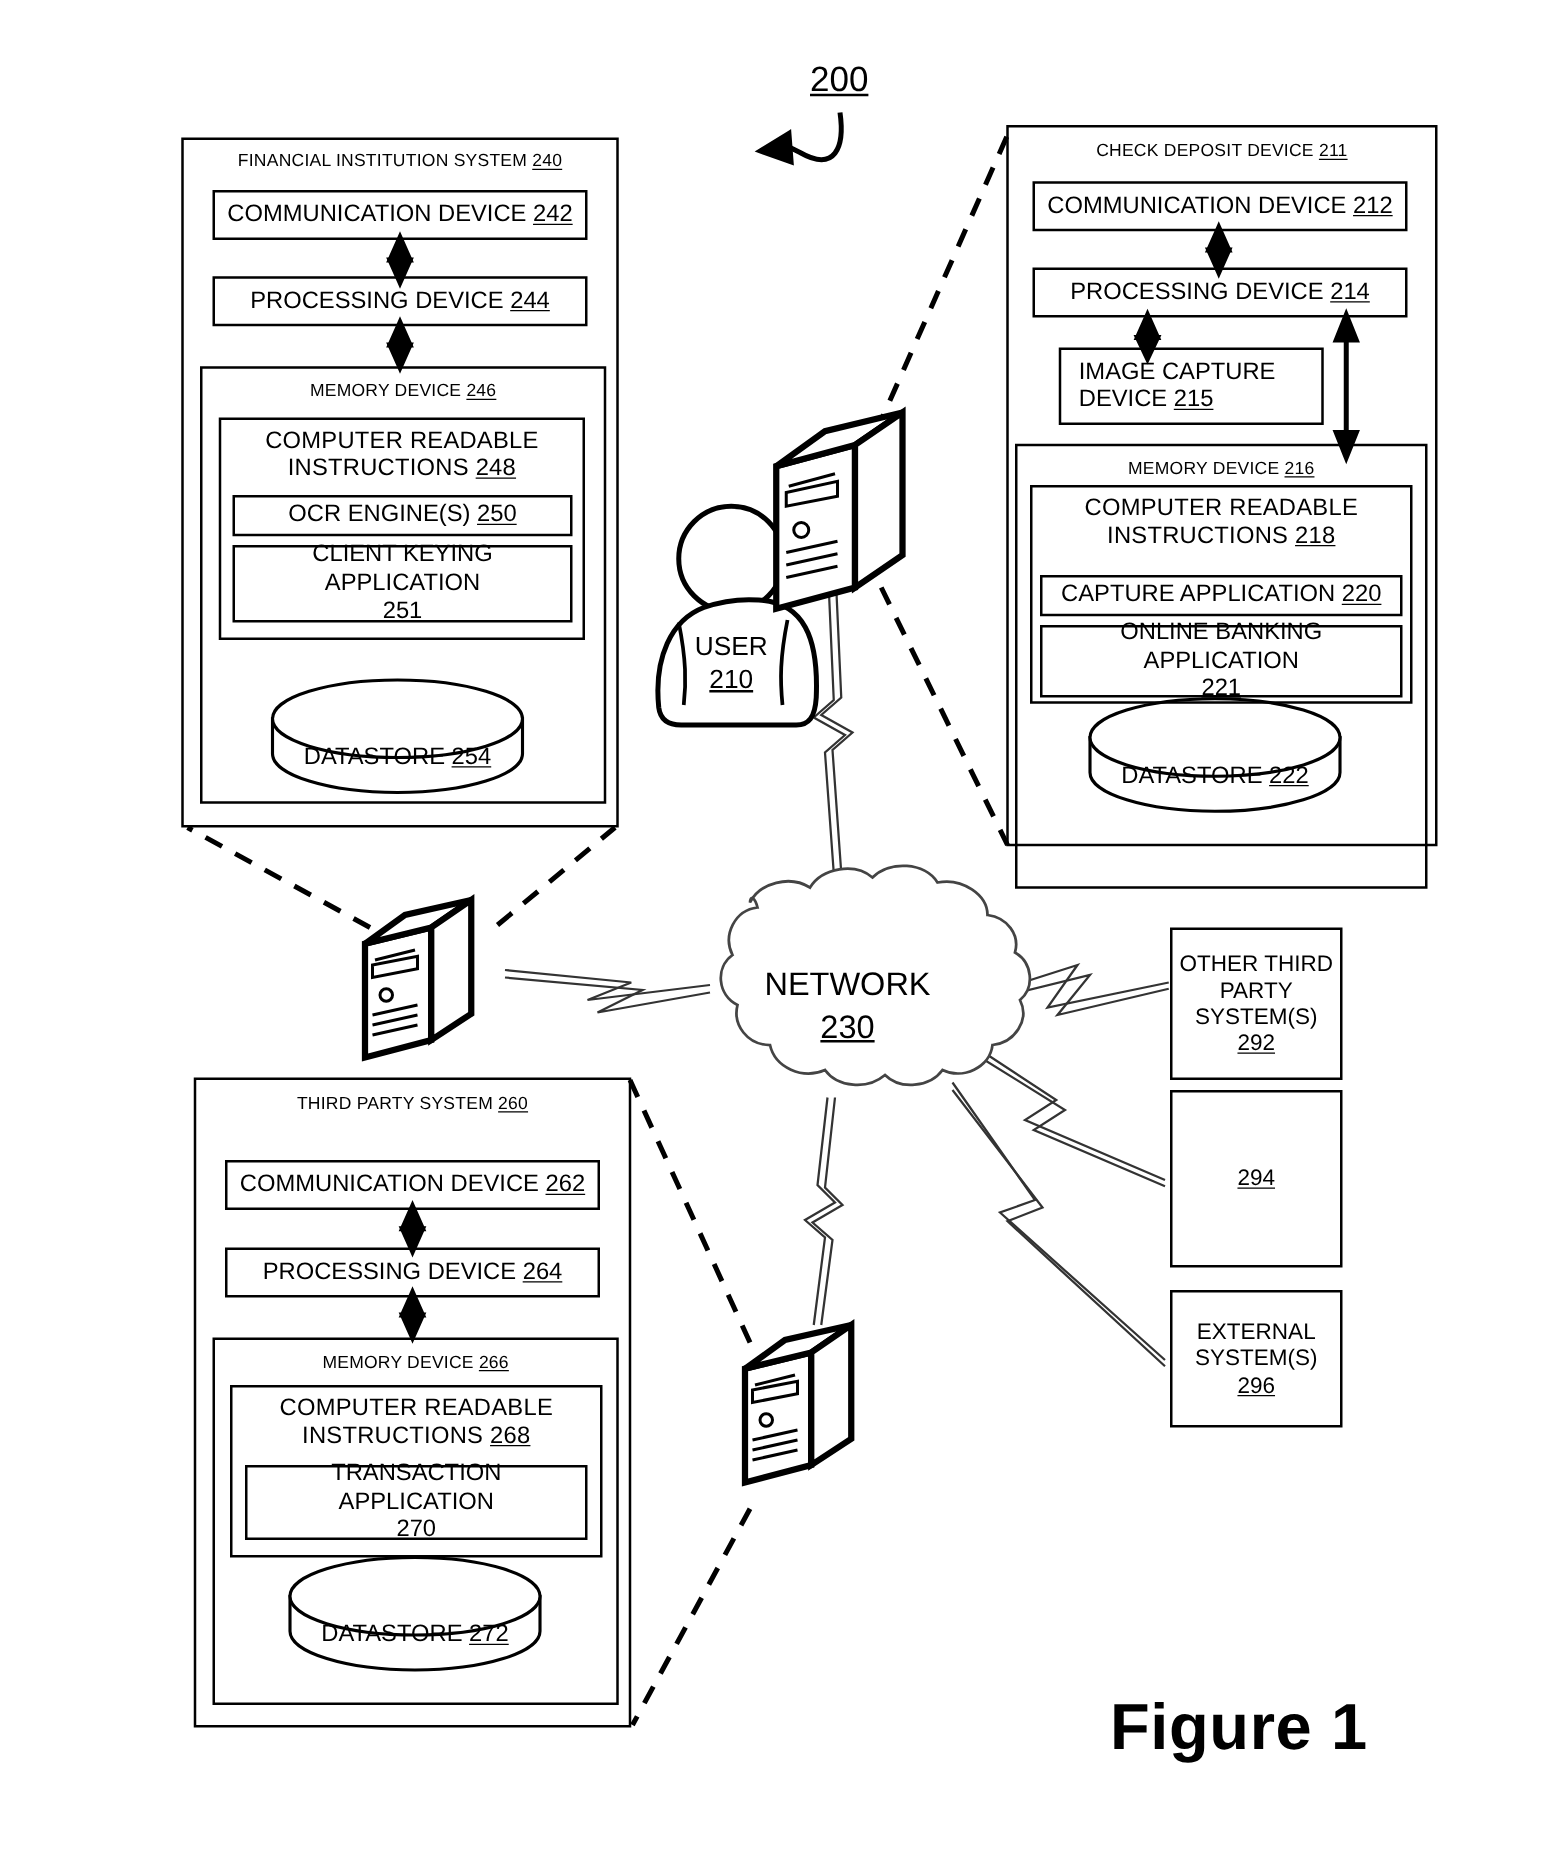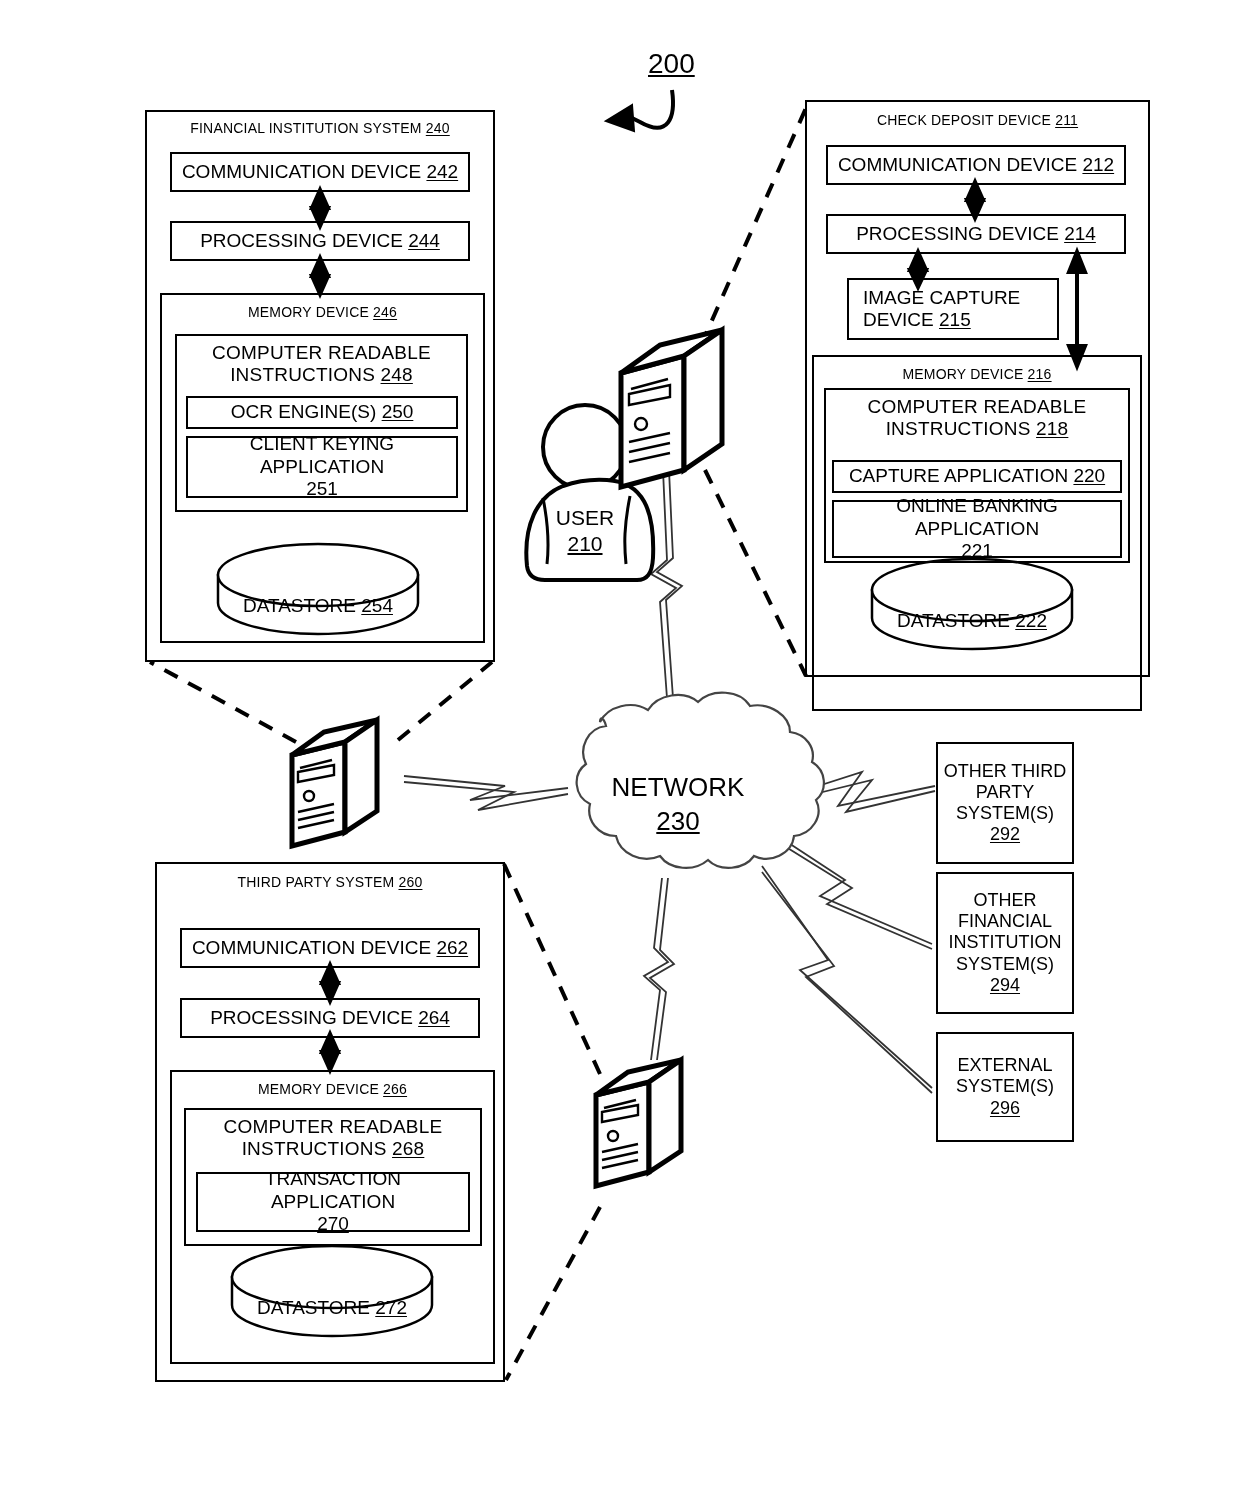--- a/index.html
+++ b/index.html
@@ -447,23 +447,23 @@
     <span>NETWORK</span><br>
     <span class="u">230</span>
   </div>
 
   <div class="lbl small" style="left:936px;top:742px;width:138px;height:122px;flex-direction:column;">
     <span>OTHER THIRD PARTY SYSTEM(S)</span>
     <span class="u">292</span>
   </div>
 
   <div class="lbl small" style="left:936px;top:872px;width:138px;height:142px;flex-direction:column;">
-    <span>OTHER FINANCIAL INSTITUTION SYSTEM(S)</span>
     <span class="u">294</span>
   </div>
 
   <div class="lbl small" style="left:936px;top:1032px;width:138px;height:110px;flex-direction:column;">
     <span>EXTERNAL SYSTEM(S)</span>
     <span class="u">296</span>
   </div>
 
+  <div id="figcap" style="left:888px;top:1352px;">Figure 1</div>
 
 </div>
 
 </body></html>

